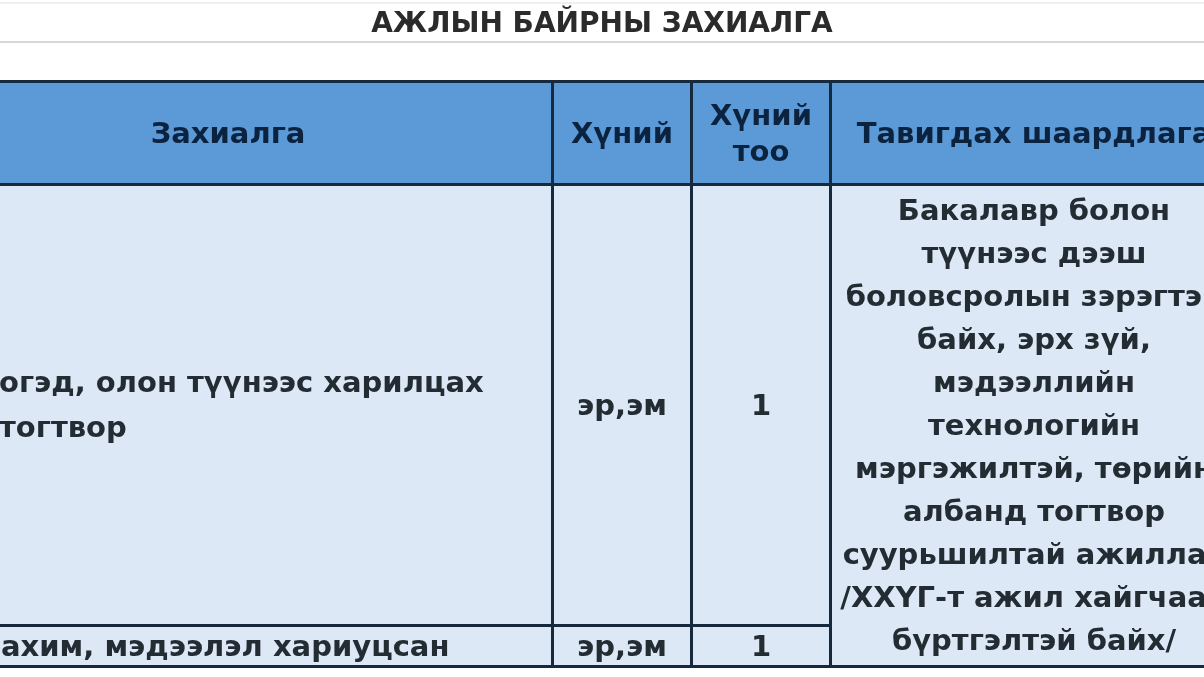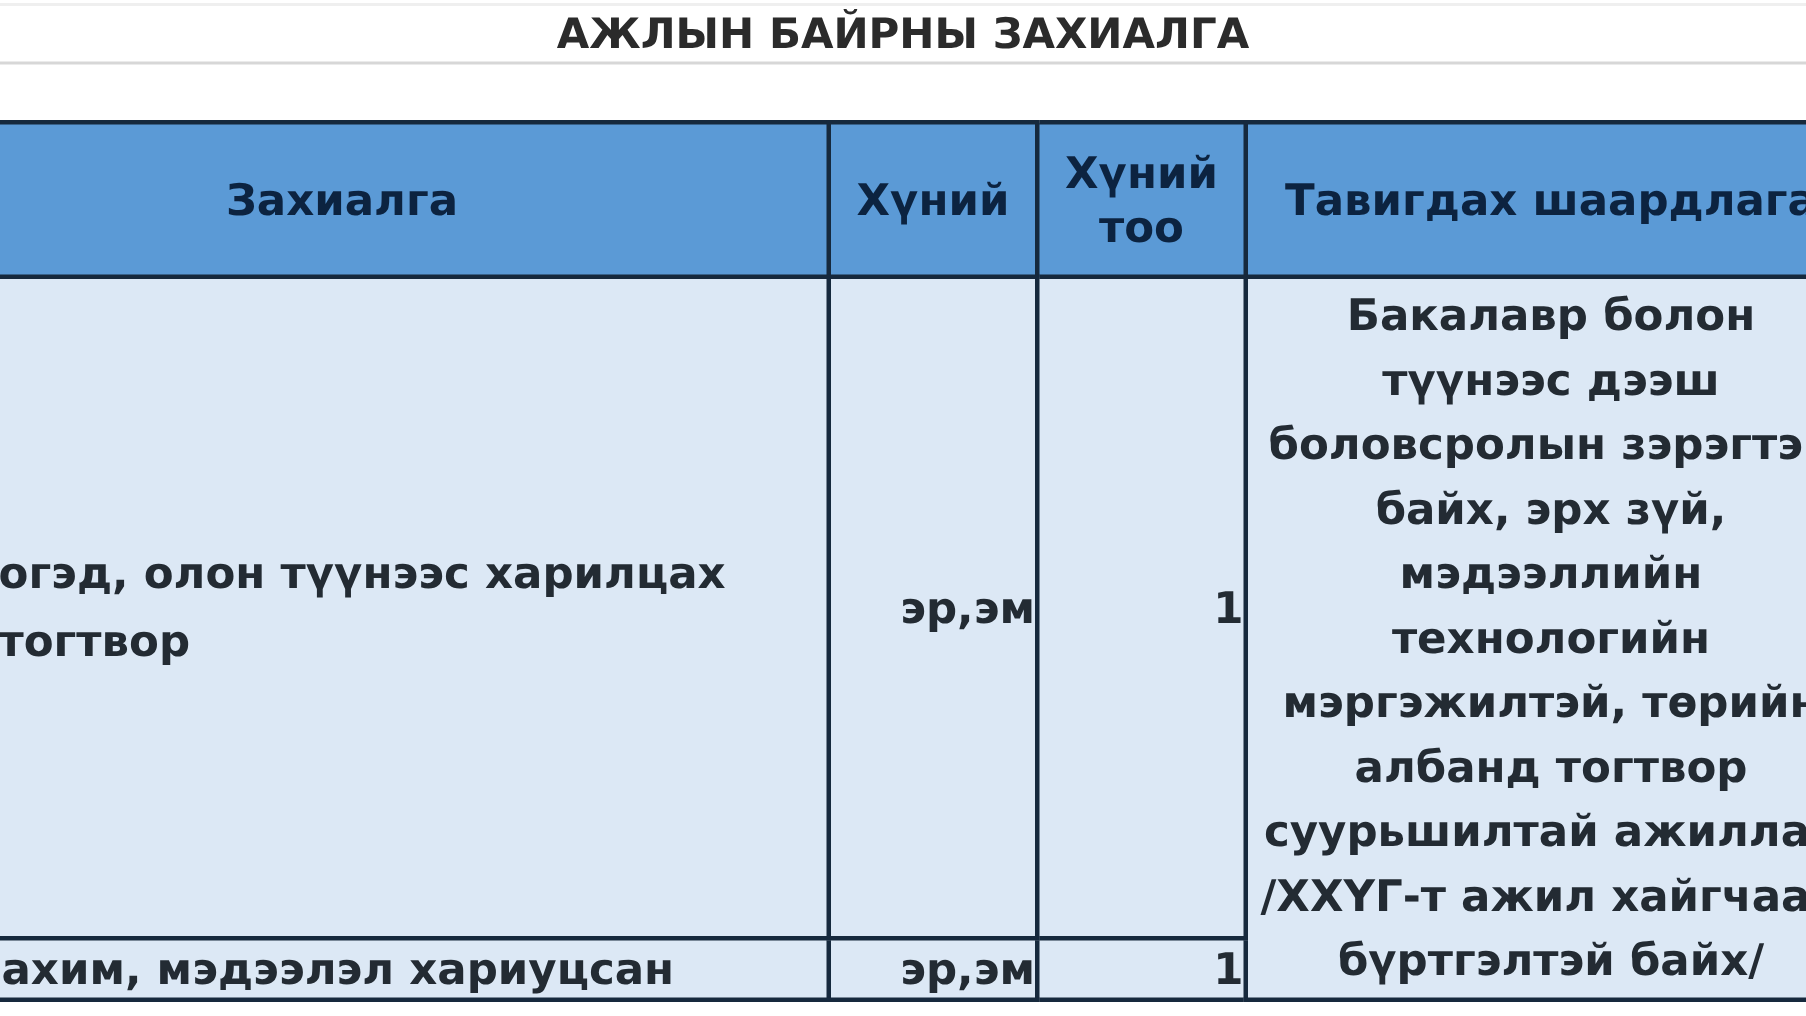--- a/index.html
+++ b/index.html
@@ -70,21 +70,21 @@
   tr.header-row { height: 103px; }
   tr.data-row-1 { height: 441px; }
   tr.data-row-2 { height: 41px; }
   tr.data-row-1 td, tr.data-row-2 td {
     background: #dce8f5;
     color: #232b33;
     font-weight: bold;
     font-size: 29px;
     vertical-align: middle;
   }
-  .cell-center { text-align: right; }
+  .cell-center { text-align: center; }
   .order-text-1 {
     padding-left: 94px;
     text-align: left;
     line-height: 45px;
     white-space: nowrap;
   }
   .order-text-2 {
     padding-left: 96px;
     text-align: left;
     white-space: nowrap;

